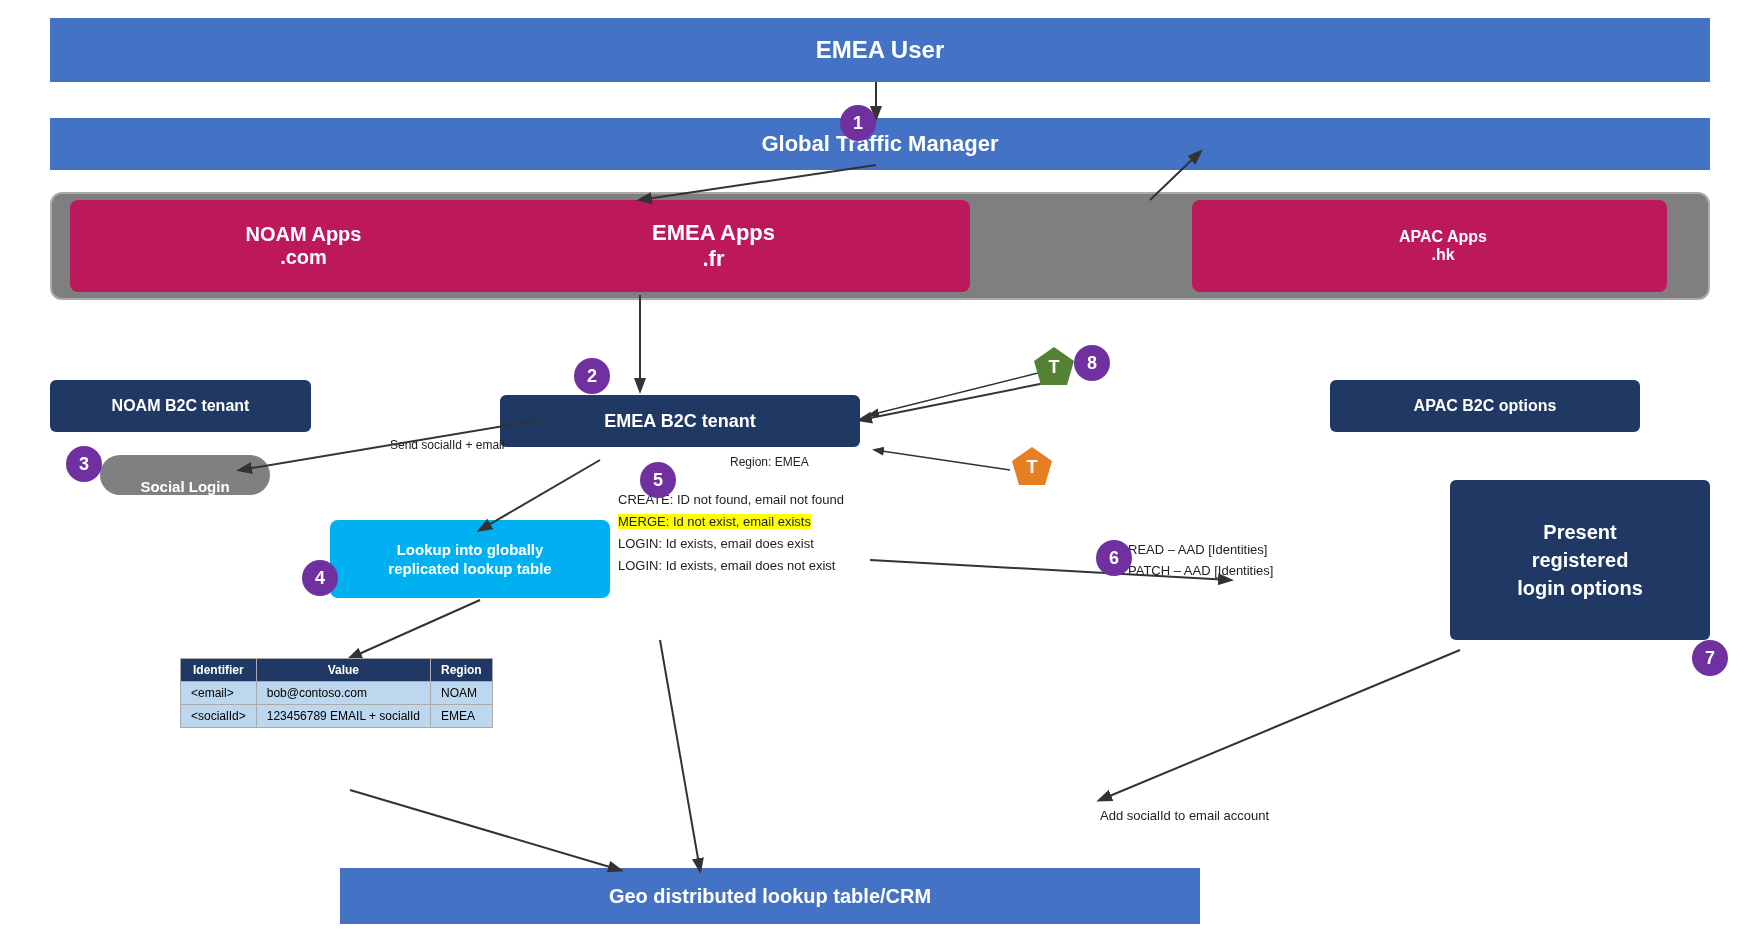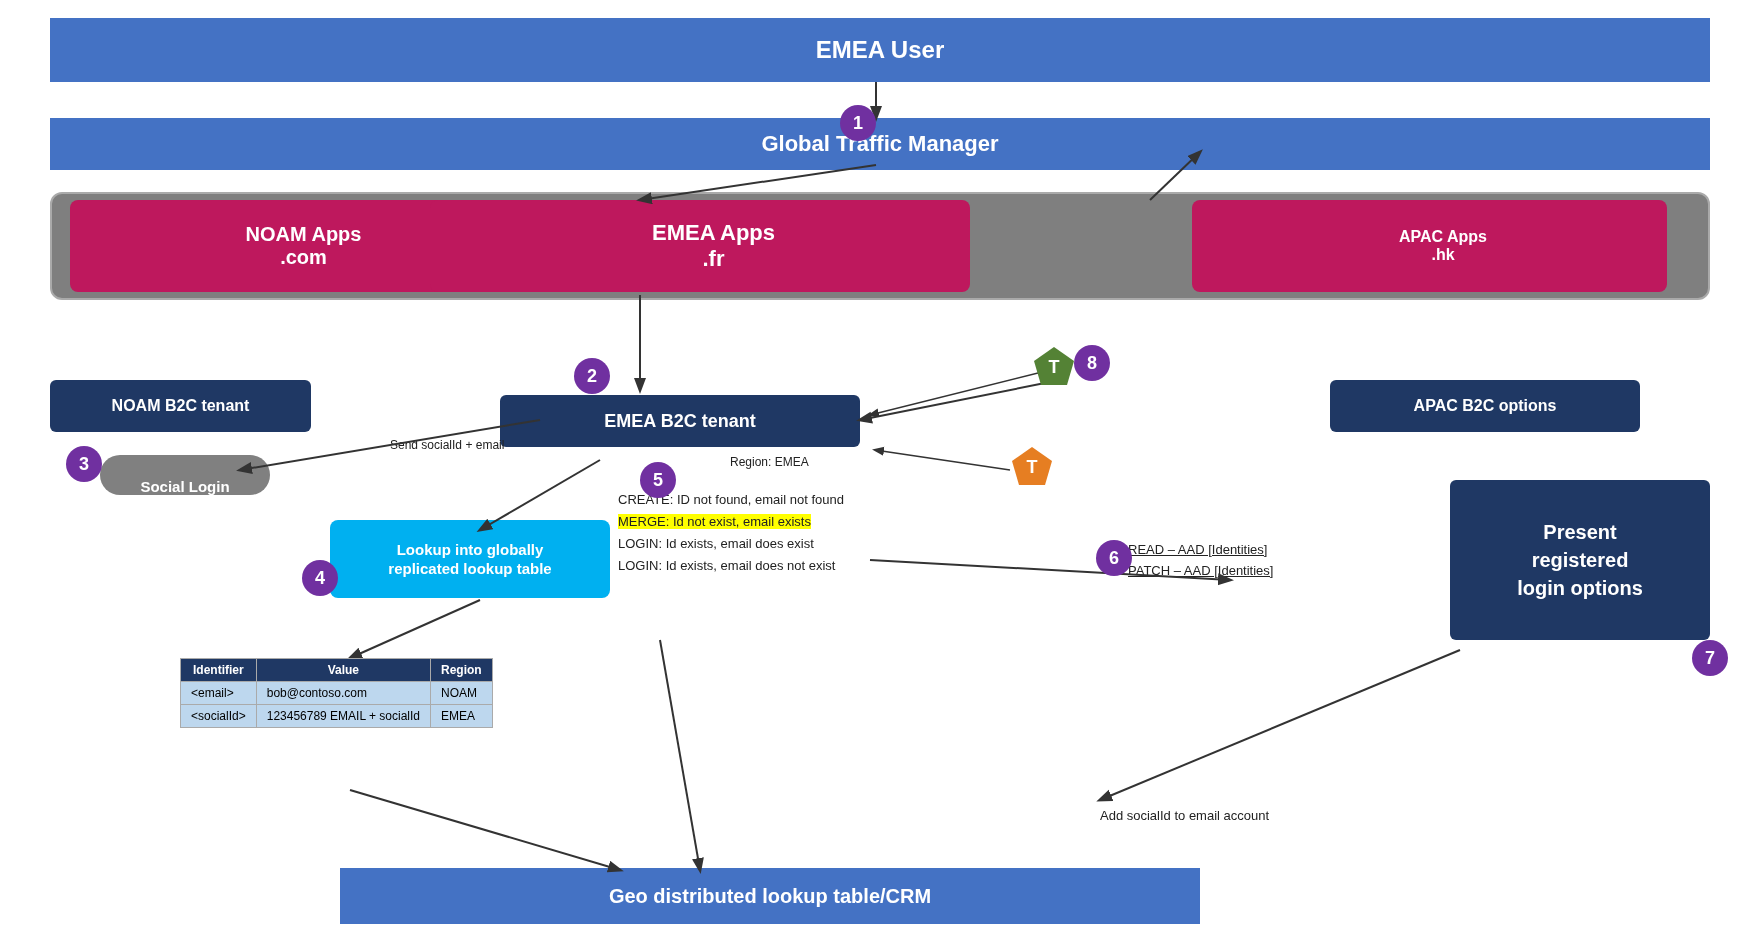--- a/index.html
+++ b/index.html
@@ -278,21 +278,21 @@
 
   <div class="pentagon" style="left:1010px; top:445px;">
     <svg viewBox="0 0 44 44">
       <polygon points="22,2 42,16 35,40 9,40 2,16" fill="#E67E22"></polygon>
       <text x="22" y="28" text-anchor="middle" fill="white" font-size="18" font-weight="bold">T</text>
     </svg>
   </div>
 
   <div class="circle-num" style="left:1096px; top:540px;">6</div>
 
-  <div class="text-label" style="left:1128px; top:540px; font-size:13px; line-height:1.6;text-decoration:underline;">
+  <div class="text-label" style="left:1128px; top:540px; font-size:13px; line-height:1.6;">
     READ – AAD [Identities]<br>PATCH – AAD [Identities]
   </div>
 
   <div class="box dark-blue-box" style="left:1450px; top:480px; width:260px; height:160px; font-size:20px; white-space:pre-line; line-height:1.4;">
     <span>Present<br>registered<br>login options</span>
   </div>
 
   <div class="circle-num" style="left:1692px; top:640px;">7</div>
 
   <div class="text-label" style="left:1100px; top:808px; font-size:13px;">Add socialId to email account</div>

